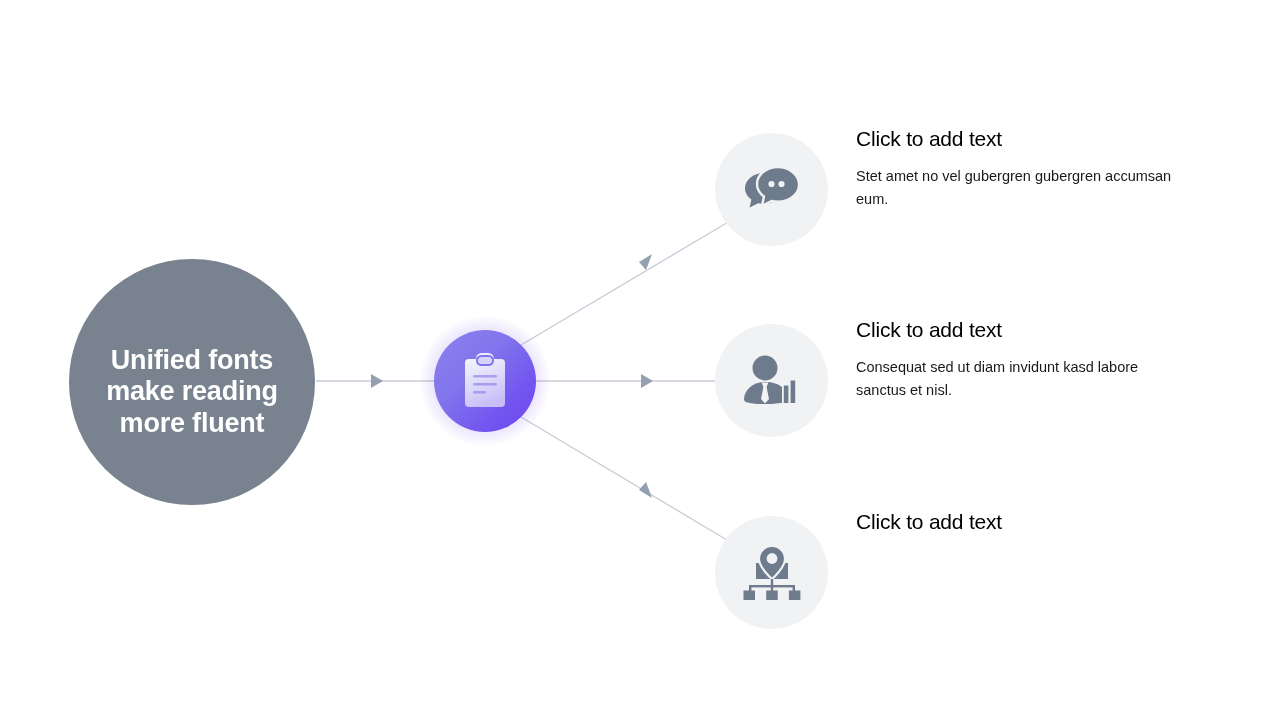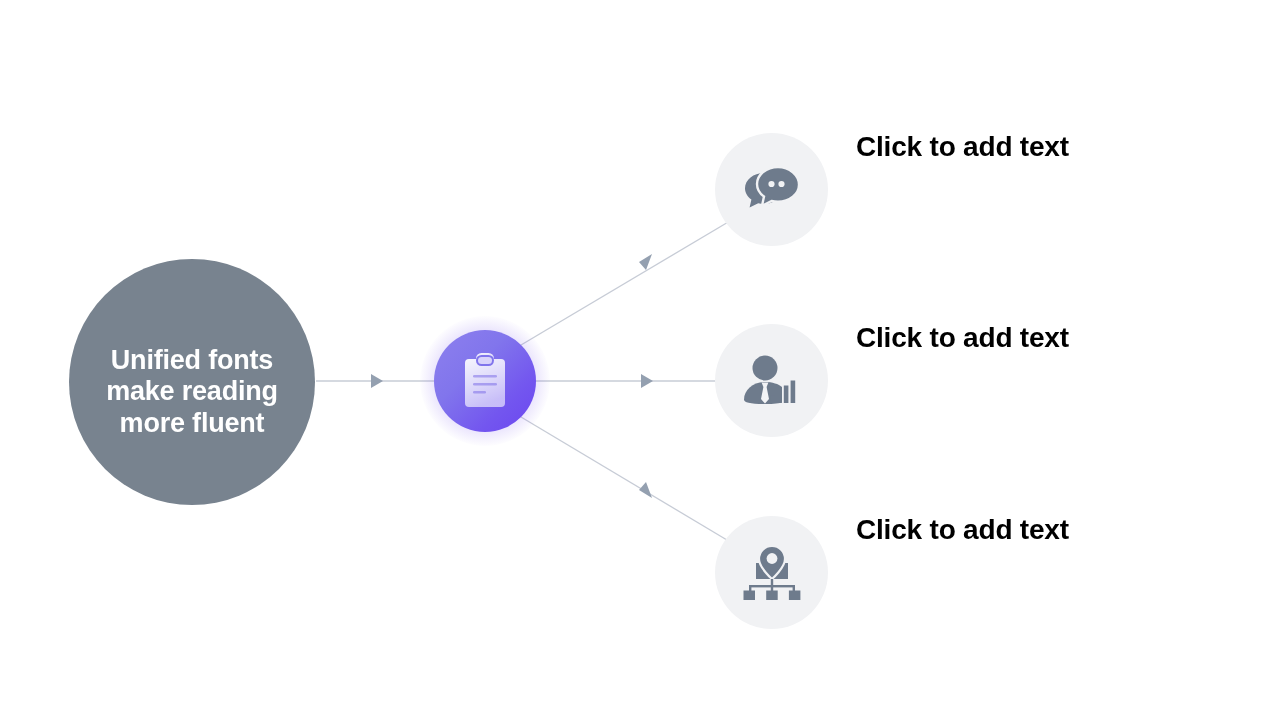--- a/index.html
+++ b/index.html
@@ -95,25 +95,25 @@
     background: #f1f2f4;
     display: flex;
     align-items: center;
     justify-content: center;
   }
   .branch-text {
     position: absolute;
     width: 330px;
   }
   .branch-title {
-    font-size: 28px;
-    font-weight: bold;
+    font-size: 21px;
+    font-weight: normal;
     color: #000000;
     line-height: 25px;
-    margin: 8px 0 14px 0;
+    margin: 0 0 14px 0;
     letter-spacing: -0.2px;
   }
   .branch-body {
     font-size: 14.5px;
     color: #1a1a1a;
     line-height: 23px;
     margin: 0;
   }
 
   .b1-icon { left: 715px; top: 133px; }
@@ -173,37 +173,39 @@
       <path d="M19 6 C8.5 6 0 12.8 0 21.2 C0 25.7 2.5 29.8 6.4 32.5 L4.6 40.6 L13.2 36.3
                C15 36.7 17 36.9 19 36.9 C29.5 36.9 38 30.1 38 21.7 C38 13.3 29.5 6 19 6 Z" fill="#6e7b8c"></path>
       <path d="M33 0 C21.4 0 12 7.6 12 17 C12 22 14.7 26.5 19 29.5 L17 38.8 L26.6 34
                C28.6 34.5 30.8 34.7 33 34.7 C44.6 34.7 54 27.1 54 17.7 C54 8.3 44.6 0 33 0 Z" fill="#6e7b8c" stroke="#f1f2f4" stroke-width="2.4"></path>
       <circle cx="26.5" cy="17" r="3.1" fill="#f1f2f4"></circle>
       <circle cx="36.5" cy="17" r="3.1" fill="#f1f2f4"></circle>
     </svg>
   </div>
   <div class="branch-text b1-text">
     <h3 class="branch-title">Click to add text</h3>
+    <p class="branch-body">Stet amet no vel gubergren gubergren accumsan eum.</p>
   </div>
 
   <div class="branch-icon-circle b2-icon">
     <svg width="56" height="52" viewBox="0 0 56 52" xmlns="http://www.w3.org/2000/svg">
       <circle cx="21" cy="13" r="12.5" fill="#6e7b8c"></circle>
       <path d="M21 27 C9 27 0 35 0 44.5 C0 47.5 6 49 21 49 C30 49 36 48.4 38 47.2 L38 32
                C34.5 29 28.5 27 21 27 Z" fill="#6e7b8c"></path>
       <path d="M17.6 27.5 L24.4 27.5 L22.6 32 L25 44 L21 48.5 L17 44 L19.4 32 Z" fill="#f3f4f6"></path>
       <rect x="33" y="36" width="4.6" height="12" fill="#6e7b8c"></rect>
       <rect x="39.8" y="30.5" width="4.6" height="17.5" fill="#6e7b8c"></rect>
       <rect x="46.6" y="25.5" width="4.6" height="22.5" fill="#6e7b8c"></rect>
       <rect x="33" y="36" width="4.6" height="12" fill="#6e7b8c"></rect>
       <rect x="26.4" y="40.5" width="4.6" height="7.5" fill="#6e7b8c"></rect>
     </svg>
   </div>
   <div class="branch-text b2-text">
     <h3 class="branch-title">Click to add text</h3>
+    <p class="branch-body">Consequat sed ut diam invidunt kasd labore sanctus et nisl.</p>
   </div>
 
   <div class="branch-icon-circle b3-icon">
     <svg width="58" height="54" viewBox="0 0 58 54" xmlns="http://www.w3.org/2000/svg">
       <rect x="13" y="17" width="32" height="16" fill="#6e7b8c"></rect>
       <path d="M29 0 C21.8 0 16 5.8 16 13 C16 21.5 29 33 29 33 C29 33 42 21.5 42 13
                C42 5.8 36.2 0 29 0 Z" fill="#6e7b8c" stroke="#f1f2f4" stroke-width="2.2"></path>
       <circle cx="29" cy="12.5" r="5.4" fill="#f1f2f4"></circle>
       <rect x="27.8" y="33" width="2.4" height="7" fill="#6e7b8c"></rect>
       <rect x="6" y="39" width="46" height="2.4" fill="#6e7b8c"></rect>

